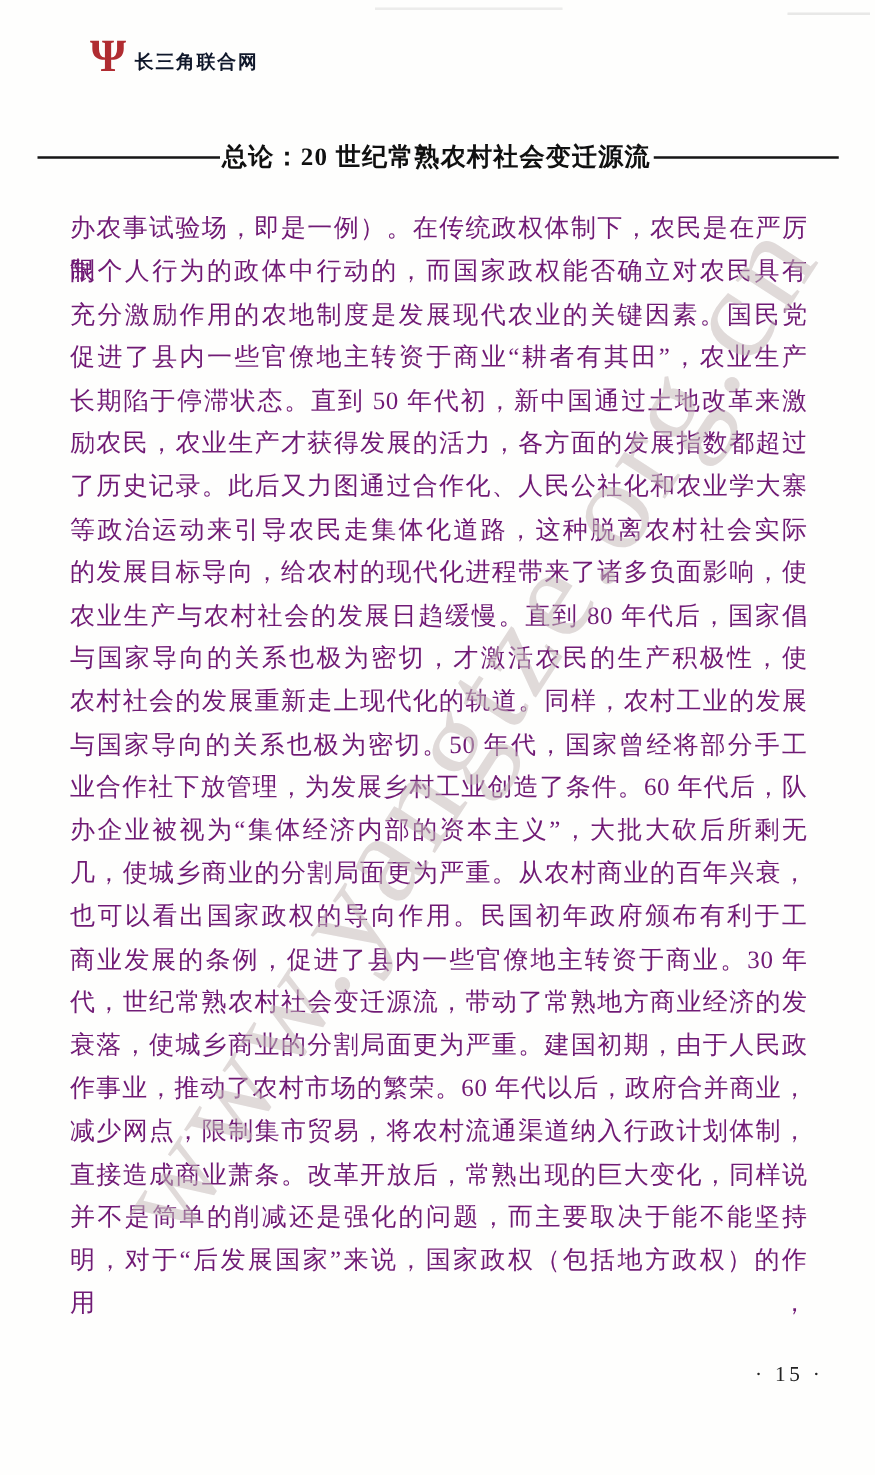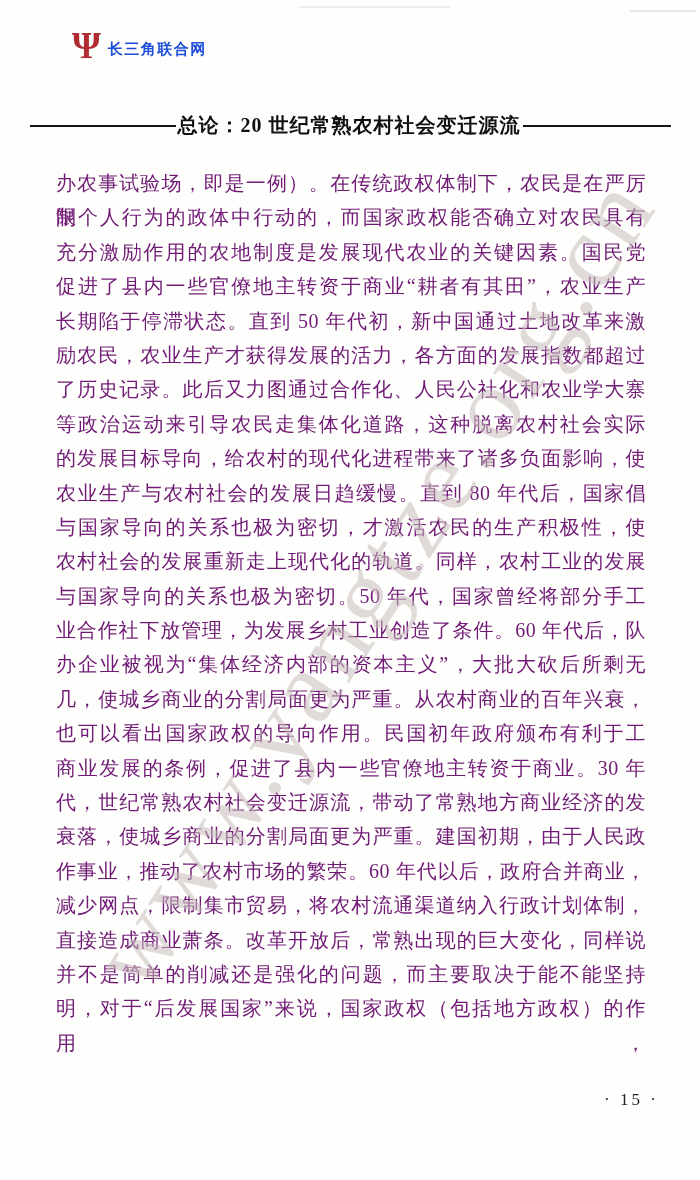--- a/index.html
+++ b/index.html
@@ -14,21 +14,21 @@
   .artifact.a2{left:630px;top:10px;width:66px;opacity:.6;}
 
   
   .logo-row{position:absolute;left:72px;top:26px;display:flex;align-items:center;gap:7px;}
   .logo-glyph{
     font-size:37px;line-height:40px;font-weight:700;color:#b02c31;
     font-family:"Liberation Serif", serif;
   }
   .logo-text{
     font-family:"Liberation Sans", sans-serif;font-weight:700;
-    font-size:15px;color:#1d4ed8;letter-spacing:1.5px;padding-top:6px;
+    font-size:15px;color:#0f172a;letter-spacing:1.5px;padding-top:6px;
   }
 
   
   .header-row{
     position:absolute;left:0;top:112px;width:700px;
     display:flex;align-items:center;justify-content:center;
   }
   .header-rule{height:2px;background:#161616;}
   .rule-left{width:146px;}
   .rule-right{width:148px;}

